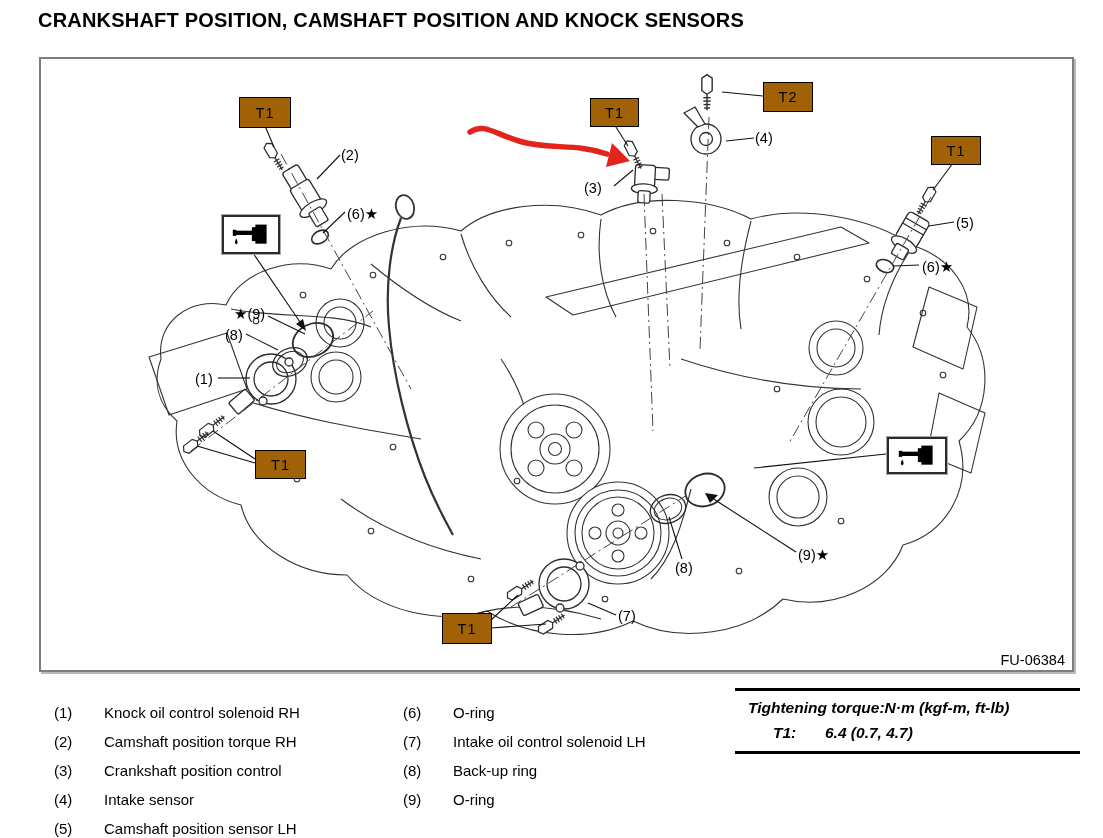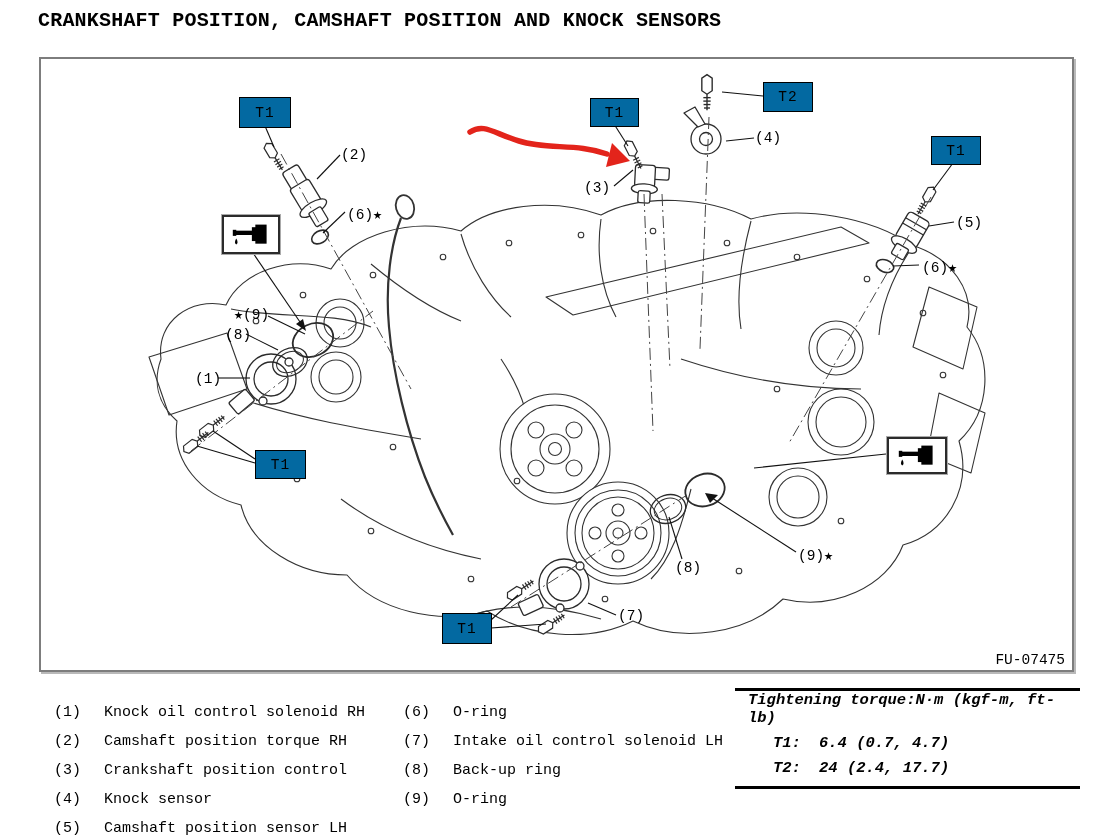--- a/index.html
+++ b/index.html
@@ -1,41 +1,41 @@
 <!DOCTYPE html>
 <html><head>
 <meta charset="utf-8">
 <style>
   html,body{margin:0;padding:0;background:#fff;}
   .page{position:relative;width:1103px;height:838px;background:#fff;overflow:hidden;
-        font-family:Liberation Mono, monospace;color:#000;}
+        font-family:Liberation Sans, sans-serif;color:#000;}
   .title{position:absolute;left:38px;top:9px;font-size:20px;font-weight:bold;letter-spacing:0.2px;white-space:nowrap;}
   .frame{position:absolute;left:39px;top:57px;width:1035px;height:615px;border:2px solid #7d7d7d;
          box-shadow:2px 2px 0 0 #b9b9b9;background:#fff;box-sizing:border-box;}
   .art{position:absolute;left:0;top:0;width:100%;height:100%;}
-  .tbox{position:absolute;border:1.6px solid #000;background:#0369a1;display:flex;align-items:center;
+  .tbox{position:absolute;border:1.6px solid #000;background:#a16207;display:flex;align-items:center;
         justify-content:center;font-size:14.5px;letter-spacing:1px;z-index:3;}
   .plabel{position:absolute;font-size:14.5px;white-space:nowrap;z-index:3;background:transparent;}
   .star{font-size:15px;position:relative;top:0px;}
   .oilbox{position:absolute;border:2px solid #2b2b2b;outline:1px solid #aaa;background:#fff;
           display:flex;align-items:center;justify-content:center;z-index:3;}
   .figcode{position:absolute;right:7px;bottom:2px;font-size:14.5px;z-index:3;}
   .legend{position:absolute;left:0;top:698px;width:735px;}
   .lrow{position:absolute;height:29px;line-height:29px;font-size:15px;white-space:nowrap;}
   .lnum{position:absolute;left:0;}
   .llabel{position:absolute;left:50px;}
   .col1{left:54px;}
   .col2{left:403px;}
   .torque{position:absolute;left:735px;top:688px;width:345px;border-top:3px solid #000;
-          border-bottom:3px solid #000;padding:0 0 9px 0;font-style:italic;font-weight:bold;
+          border-bottom:3px solid #000;padding:8px 0 9px 0;font-style:italic;font-weight:bold;
           font-size:15.5px;box-sizing:content-box;}
   .theader{margin-left:13px;}
   .trow{margin:7px 0 0 38px;display:flex;}
   .tid{width:34px;}
-  .tval{margin-left:12px;}
+  .tval{margin-left:18px;}
 </style>
 </head>
 <body>
 
 <div class="page">
 
   <div class="title">CRANKSHAFT POSITION, CAMSHAFT POSITION AND KNOCK SENSORS</div>
 
   <div class="frame">
 
@@ -300,39 +300,39 @@
     <div class="oilbox" style="left:846px;top:378px;width:56px;height:33px;">
       <svg width="46" height="26" viewBox="0 0 50 30">
         <rect x="30" y="3" width="13" height="22" fill="#000"></rect>
         <rect x="26" y="6" width="5" height="16" fill="#000"></rect>
         <rect x="7" y="10" width="20" height="5" fill="#000"></rect>
         <rect x="4" y="9" width="4" height="7" fill="#000"></rect>
         <path d="M8,19 C10,22 10,25 8,26 C6,25 6,22 8,19 Z" fill="#000"></path>
       </svg>
     </div>
 
-    <div class="figcode">FU-07475</div>
+    <div class="figcode">FU-06384</div>
   </div>
 
   <div class="legend">
     <div class="lrow col1" style="top:0px;">
       <span class="lnum">(1)</span>
       <span class="llabel">Knock oil control solenoid RH</span>
       </div>
     <div class="lrow col1" style="top:29px;">
       <span class="lnum">(2)</span>
       <span class="llabel">Camshaft position torque RH</span>
       </div>
     <div class="lrow col1" style="top:58px;">
       <span class="lnum">(3)</span>
       <span class="llabel">Crankshaft position control</span>
       </div>
     <div class="lrow col1" style="top:87px;">
       <span class="lnum">(4)</span>
-      <span class="llabel">Knock sensor</span>
+      <span class="llabel">Intake sensor</span>
       </div>
     <div class="lrow col1" style="top:116px;">
       <span class="lnum">(5)</span>
       <span class="llabel">Camshaft position sensor LH</span>
       </div>
     <div class="lrow col2" style="top:0px;">
       <span class="lnum">(6)</span>
       <span class="llabel">O-ring</span>
       </div>
     <div class="lrow col2" style="top:29px;">
@@ -348,19 +348,15 @@
       <span class="llabel">O-ring</span>
       </div>
   </div>
 
   <div class="torque">
     <div class="theader">Tightening torque:N·m (kgf-m, ft-lb)</div>
     <div class="trow">
       <span class="tid">T1:</span>
       <span class="tval">6.4 (0.7, 4.7)</span>
       </div>
-    <div class="trow">
-      <span class="tid">T2:</span>
-      <span class="tval">24 (2.4, 17.7)</span>
-      </div>
   </div>
 
 </div>
 
 </body></html>

